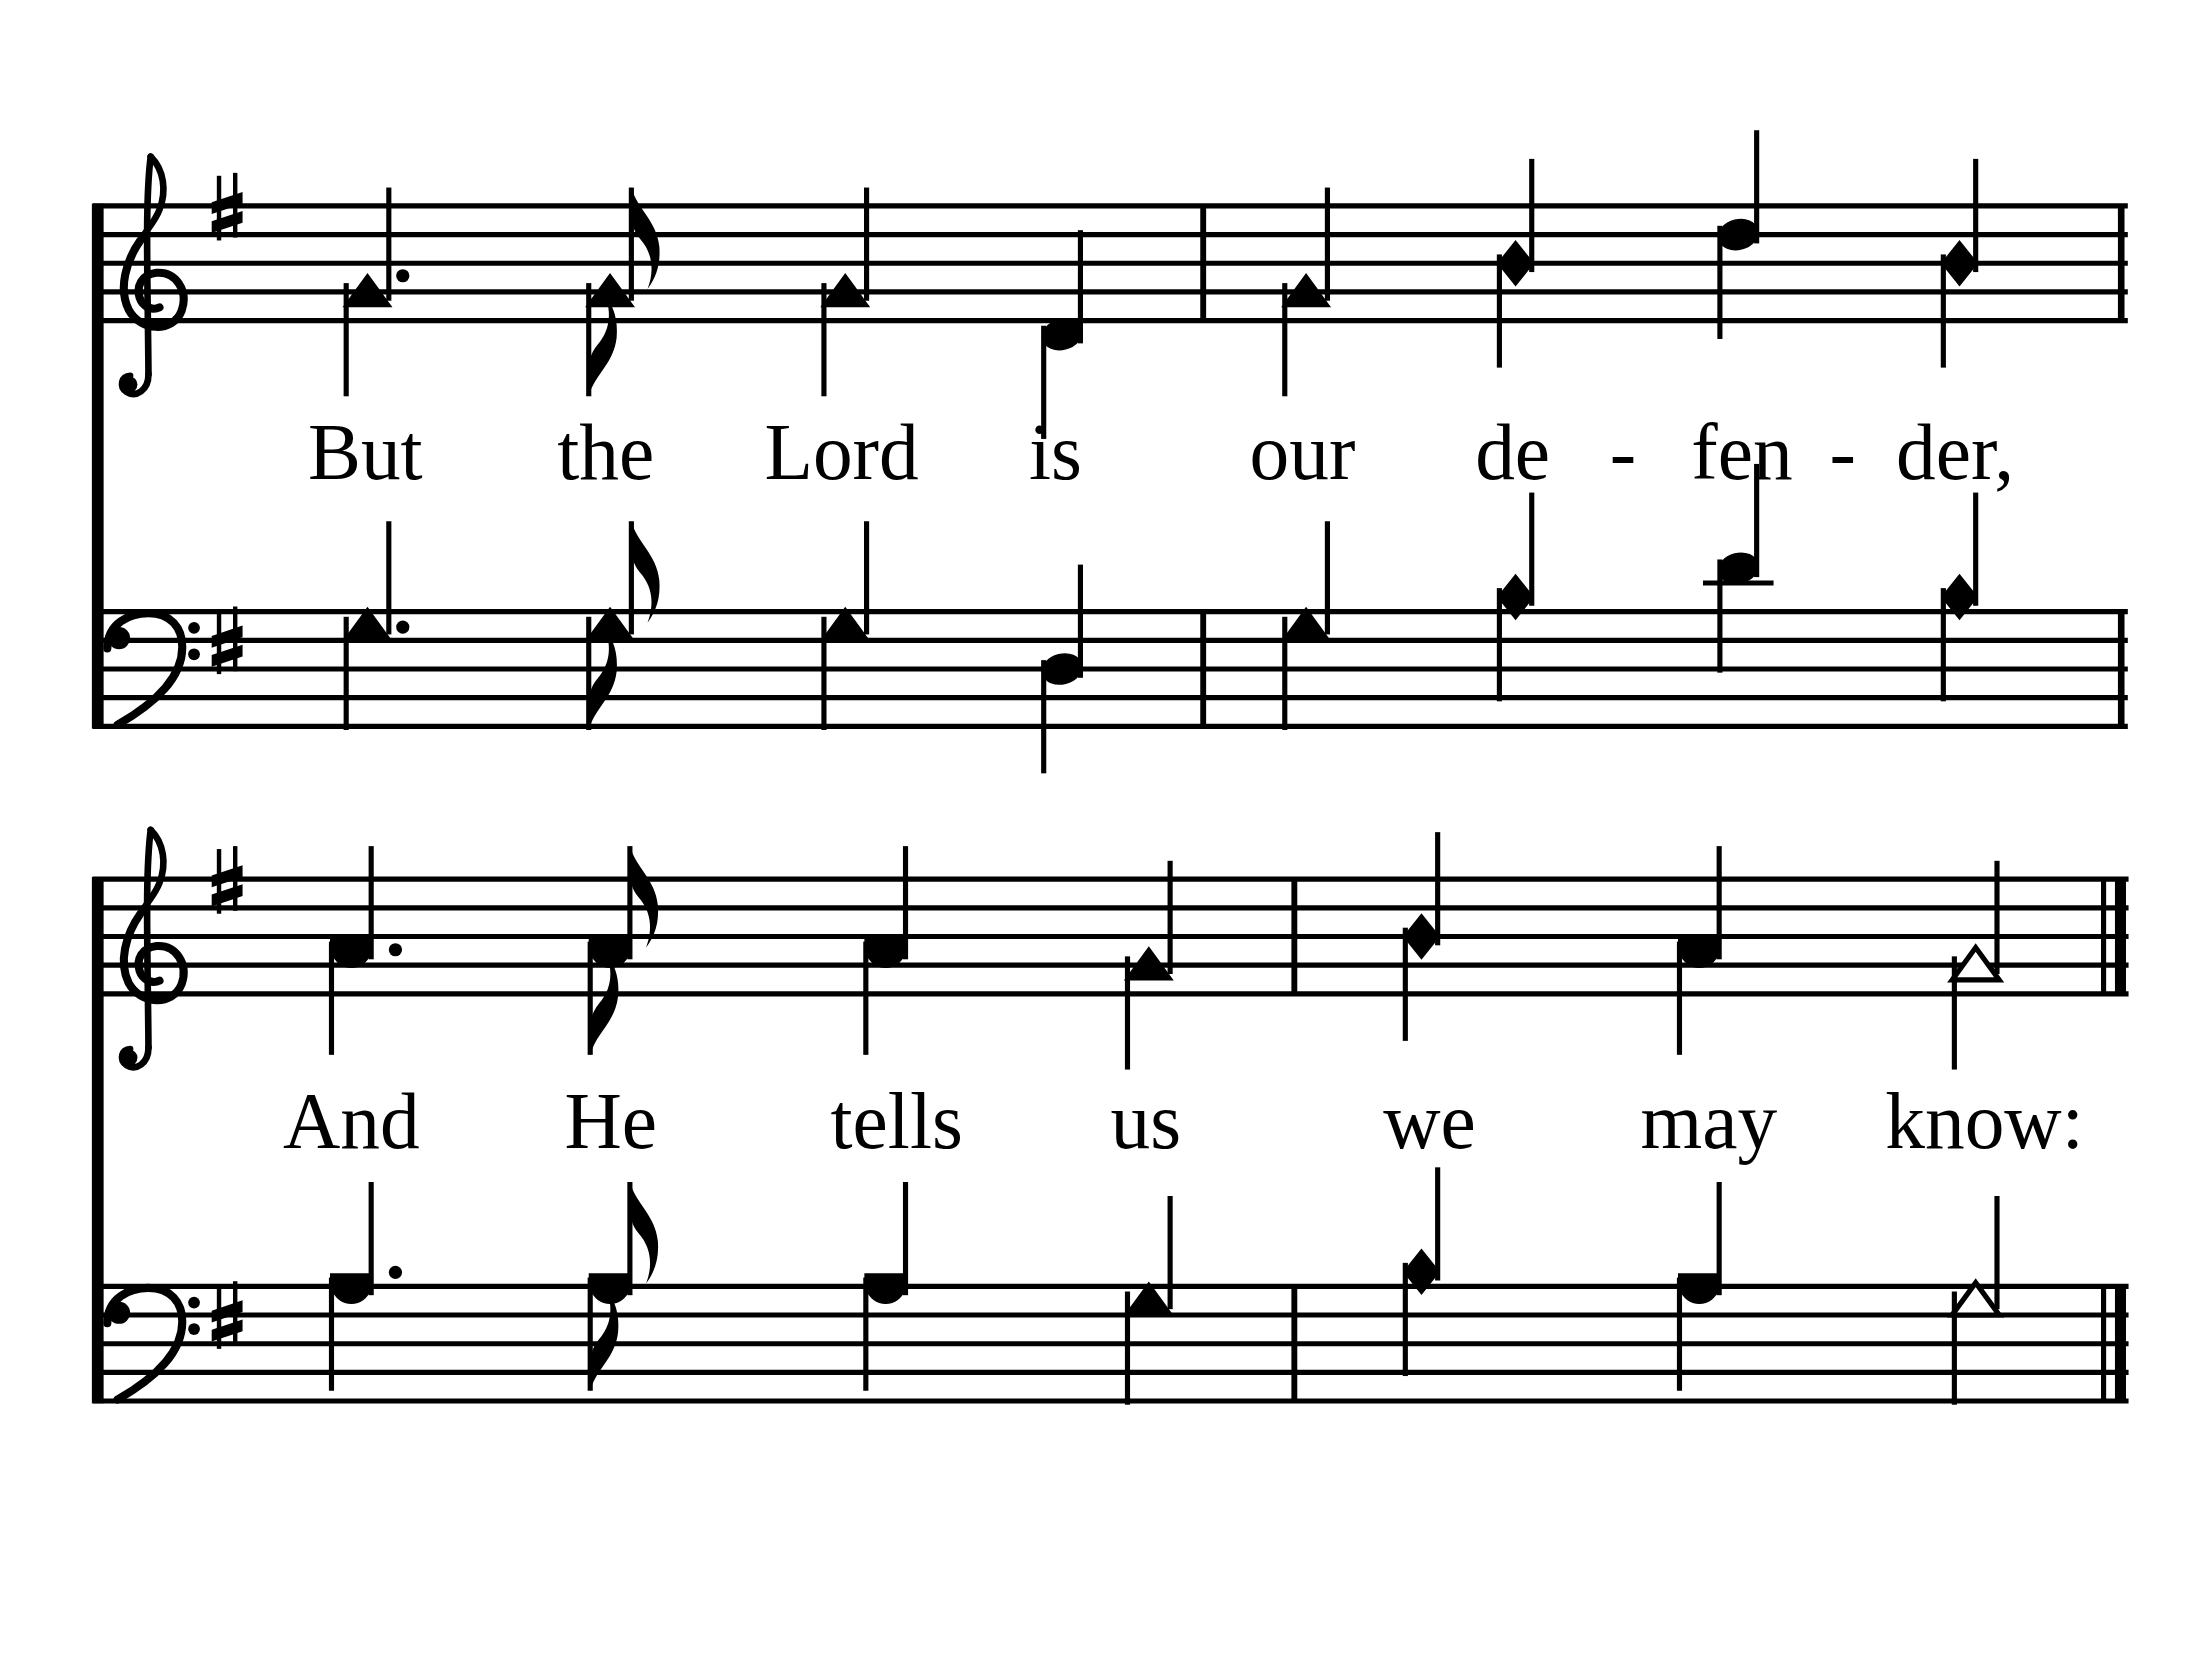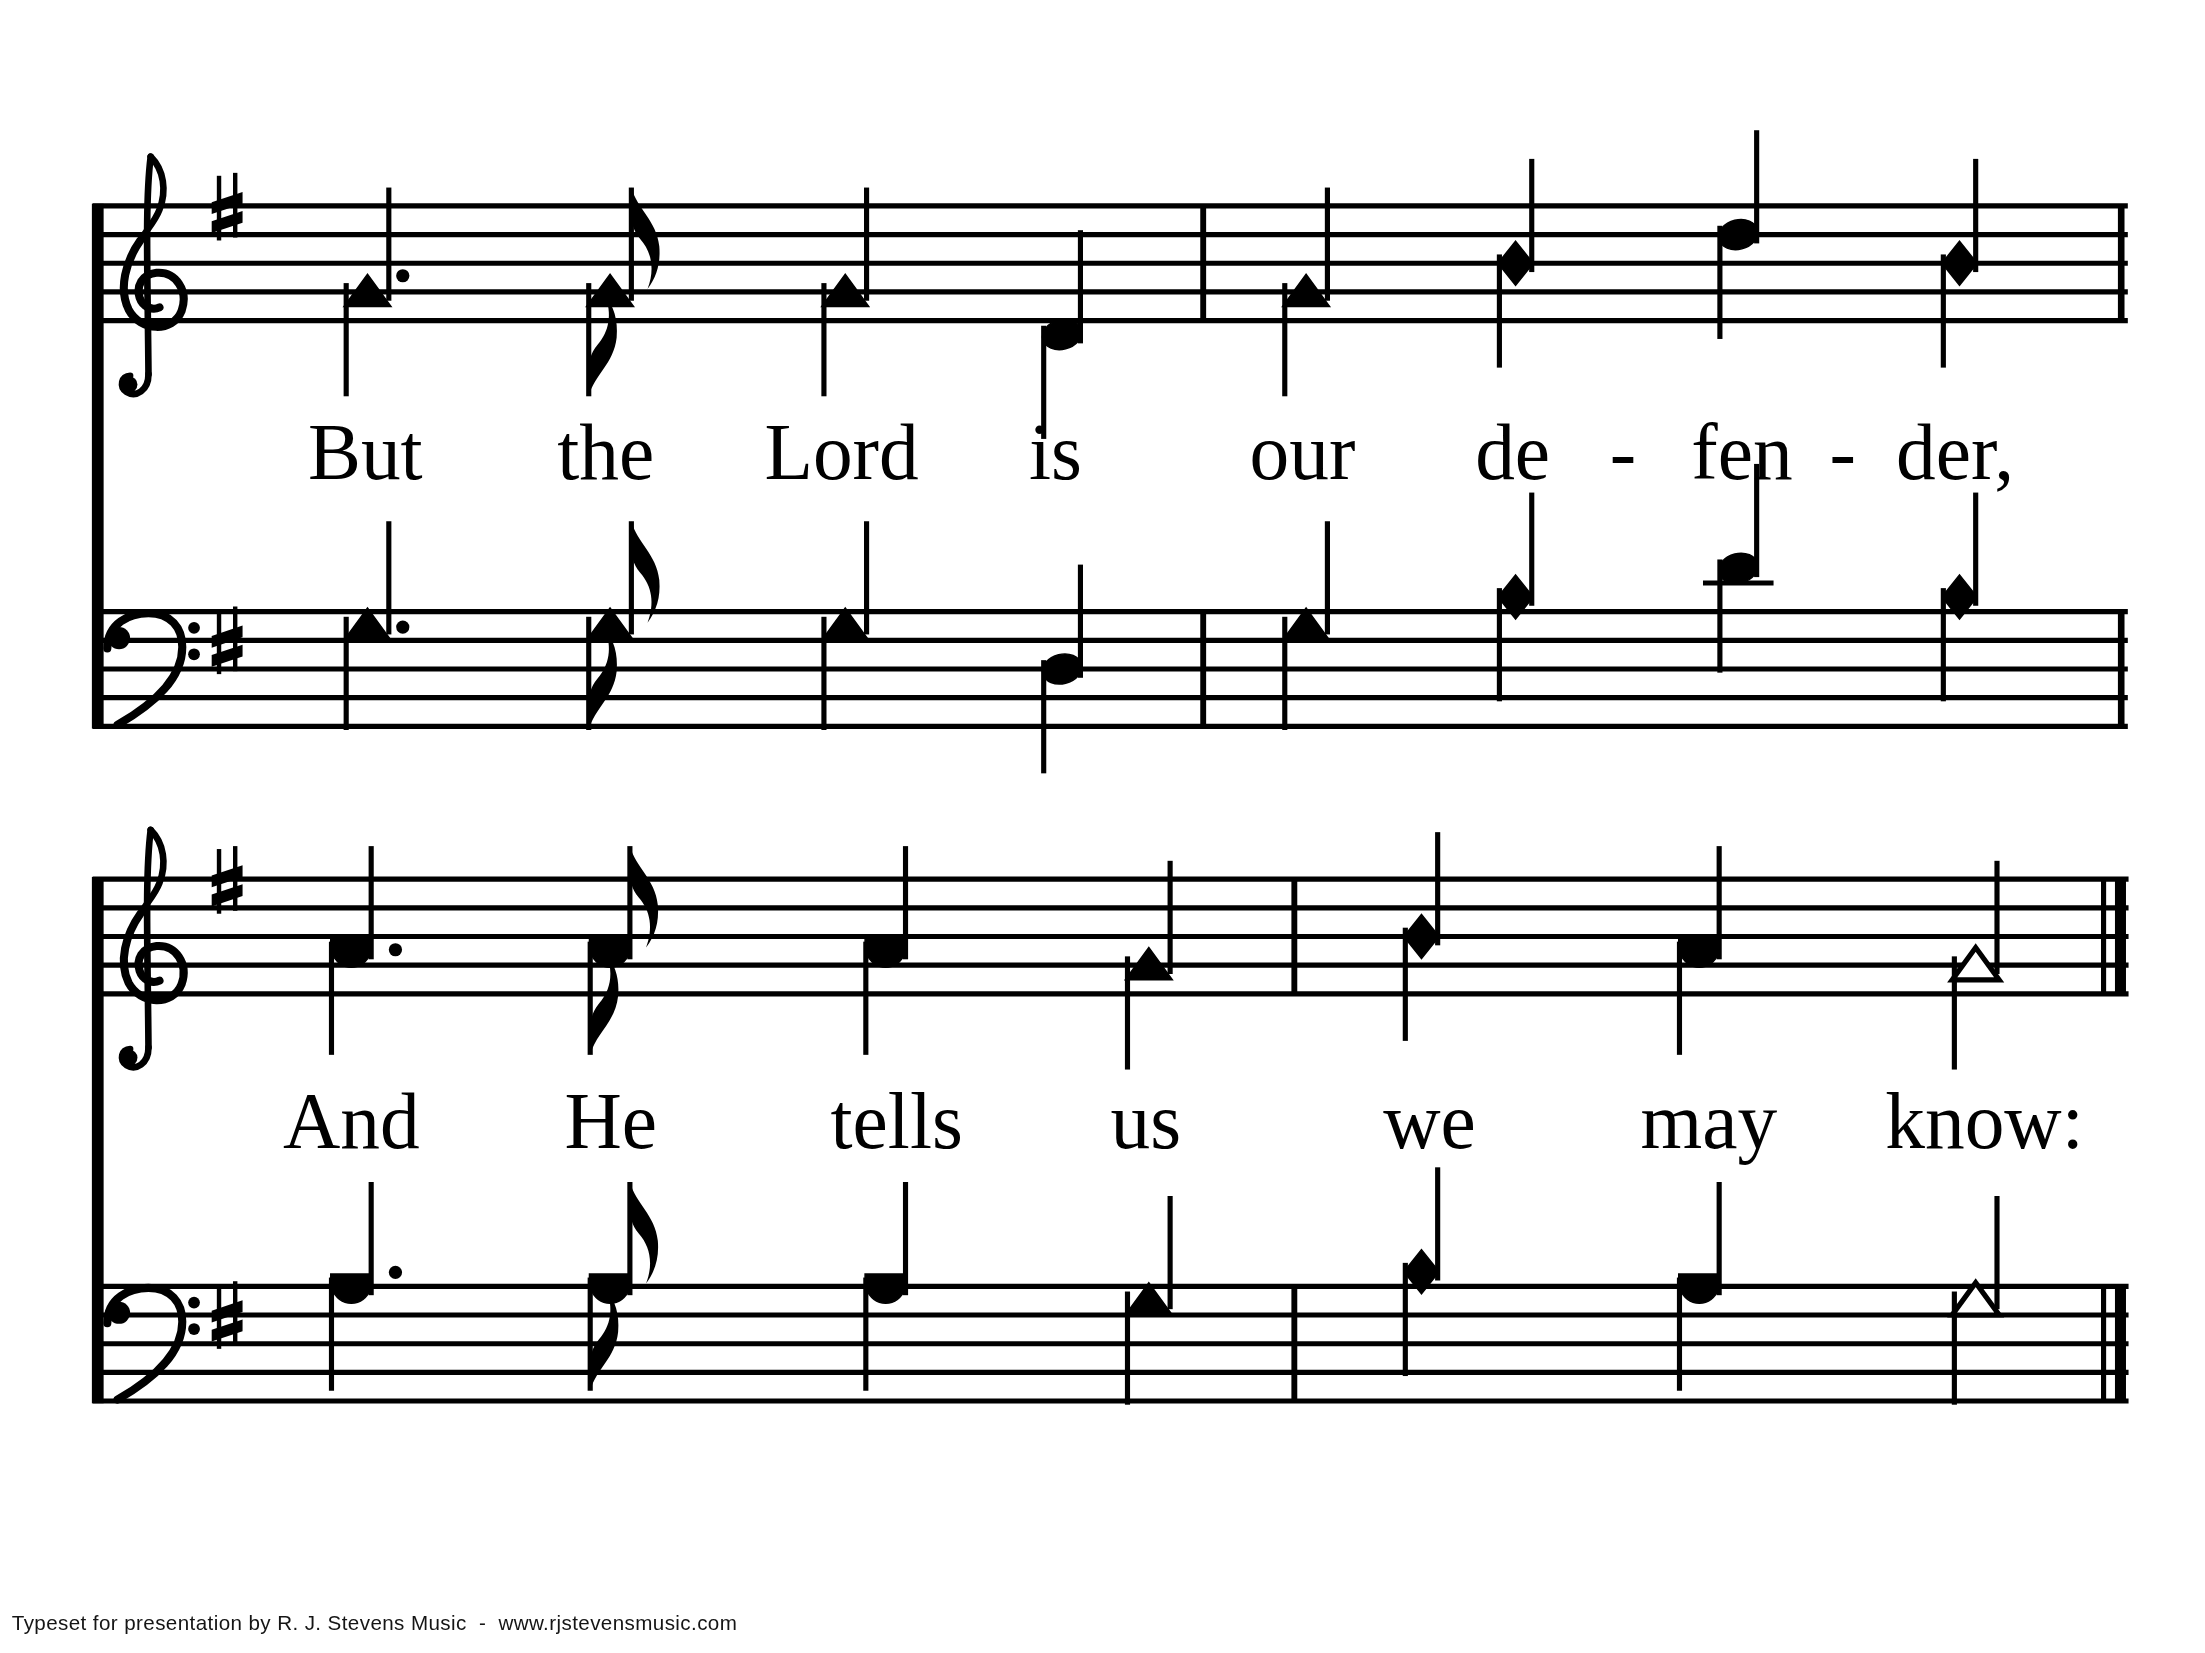--- a/index.html
+++ b/index.html
@@ -293,15 +293,14 @@
         <circle cx="124" cy="24" r="8" fill="#000000"></circle>
         <circle cx="124" cy="60" r="8" fill="#000000"></circle>
       </g>
       <g transform="translate(309,1789)" fill="#000000">
         <rect x="-14" y="-42" width="6" height="88"></rect>
         <rect x="8" y="-46" width="6" height="88"></rect>
         <polygon points="-21,-6 21,-20 21,-4 -21,10"></polygon>
         <polygon points="-21,20 21,6 21,22 -21,36"></polygon>
       </g>
     </svg>
-  <div class="footer">Typeset for presentation by R. J. Stevens Music  -  www.rjstevensmusic.com</div>
 </div>
 
 
 </body></html>

